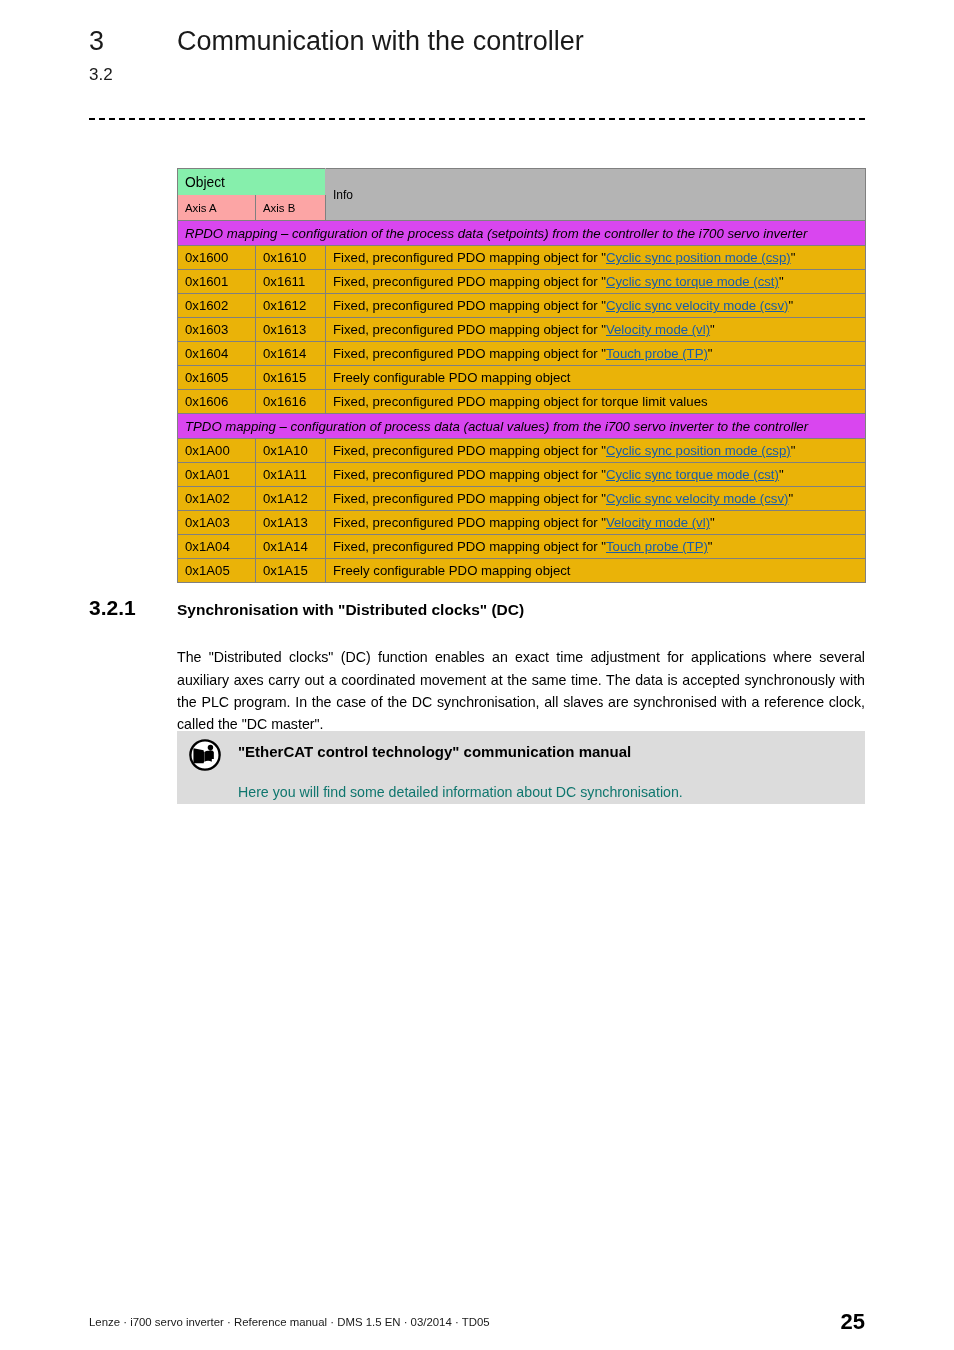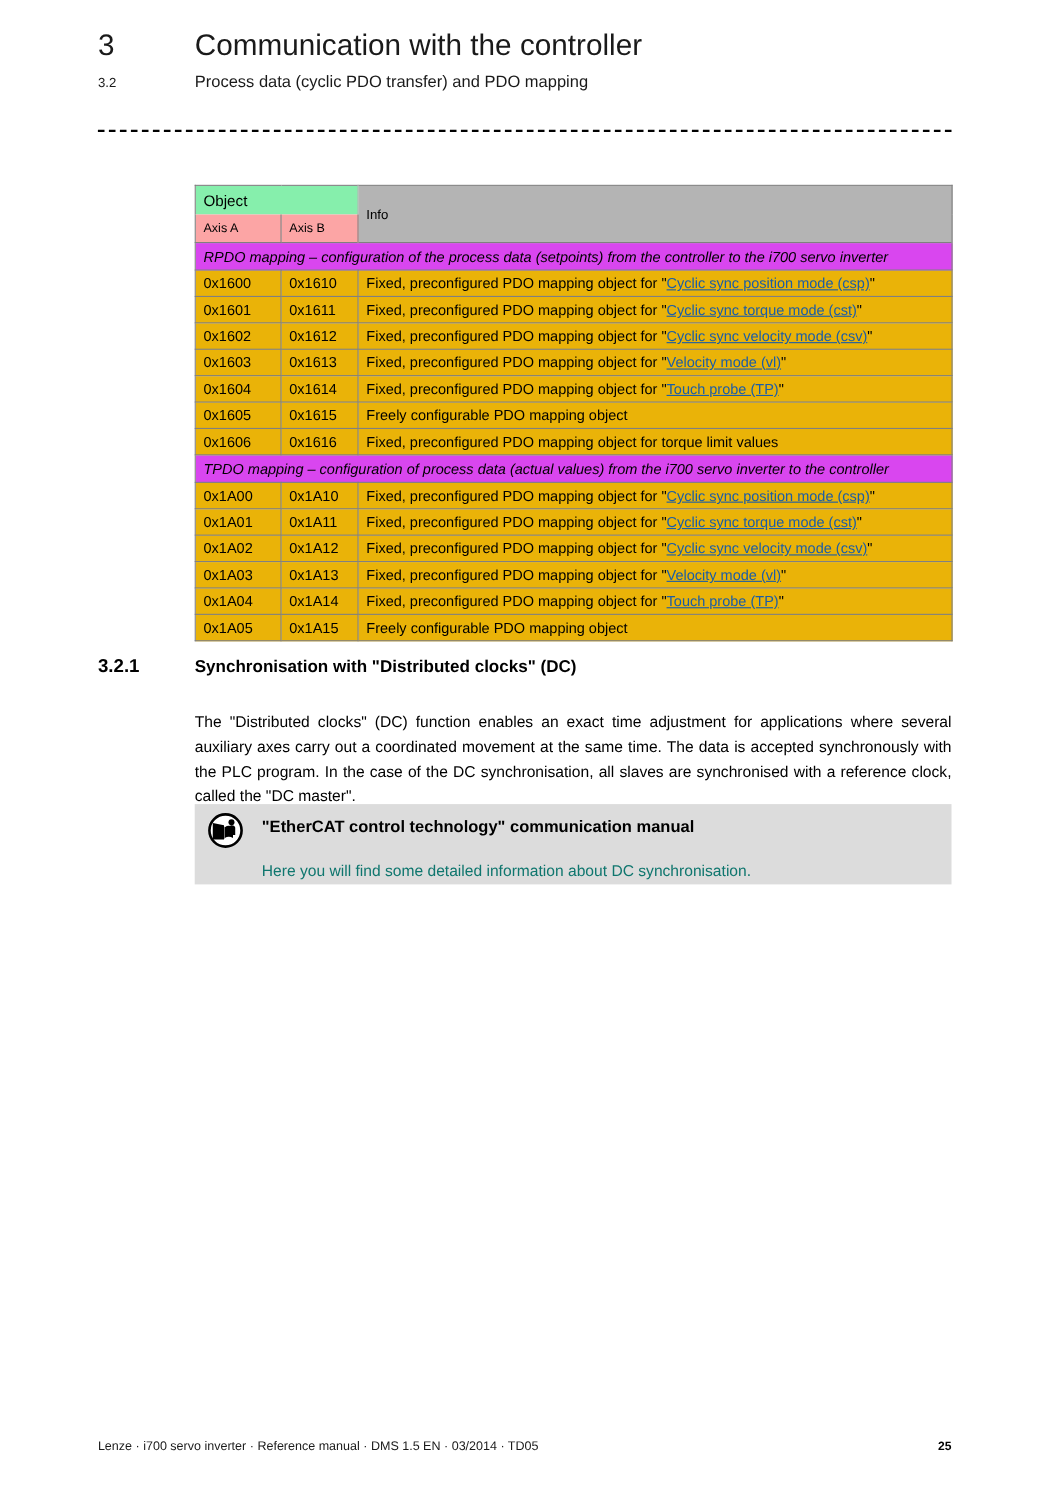--- a/index.html
+++ b/index.html
@@ -51,21 +51,21 @@
     text-align: right;
   }
   .hdr-row-2 {
     display: flex;
     align-items: baseline;
     margin-top: 7px;
   }
   .hdr-section-num {
     width: 88px;
     flex: 0 0 88px;
-    font-size: 12px;
+    font-size: 17px;
     font-weight: 400;
     line-height: 19px;
     color: #1a1a1a;
   }
   .hdr-section-title {
     font-size: 15px;
     font-weight: 400;
     line-height: 19px;
     color: #1a1a1a;
   }
@@ -144,21 +144,21 @@
     position: absolute;
     left: 89px;
     top: 596px;
     width: 776px;
     display: flex;
     align-items: baseline;
   }
   .subsection-num {
     width: 88px;
     flex: 0 0 88px;
-    font-size: 17px;
+    font-size: 21px;
     font-weight: bold;
     color: #000;
   }
   .subsection-title {
     font-size: 15.5px;
     font-weight: bold;
     color: #000;
   }
 
   
@@ -216,38 +216,37 @@
     width: 776px;
     display: flex;
     justify-content: space-between;
     align-items: center;
   }
   .footer-text {
     font-size: 11.4px;
     color: #1a1a1a;
   }
   .footer-page {
-    font-size: 11px;
+    font-size: 22px;
     font-weight: bold;
     color: #000;
   }
 </style>
 </head>
 <body>
 
 <div class="page">
 
   <div class="page-header">
     <div class="hdr-row-1">
       <div class="hdr-chapter-num">3</div>
       <div class="hdr-chapter-title">Communication with the controller</div>
     </div>
     <div class="hdr-row-2">
       <div class="hdr-section-num">3.2</div>
-      <div class="hdr-section-title">Process data (cyclic PDO transfer) and PDO mapping</div>
     </div>
   </div>
   <div class="hdr-rule"></div>
 
   <table class="pdo-table">
     <colgroup>
       <col class="col-a">
         <col class="col-b">
         <col class="col-i">
     </colgroup>

